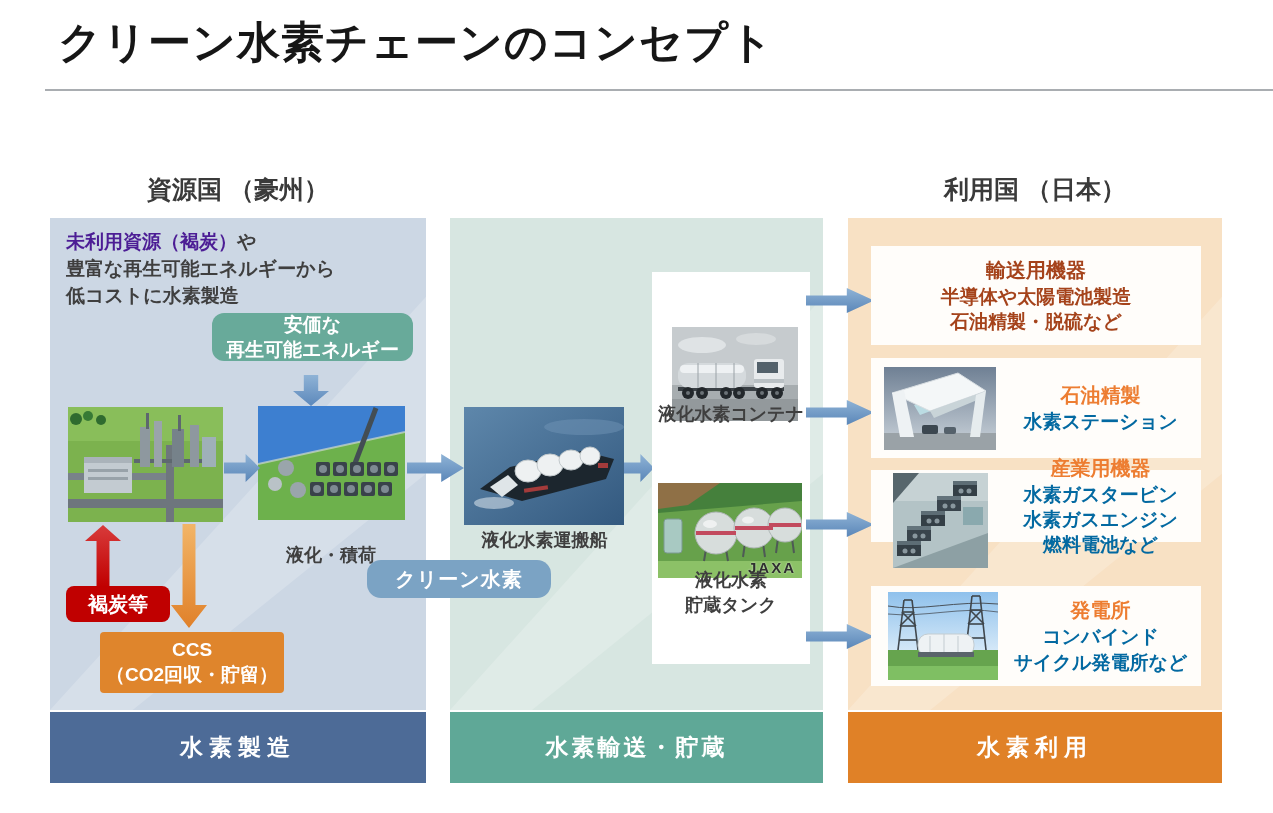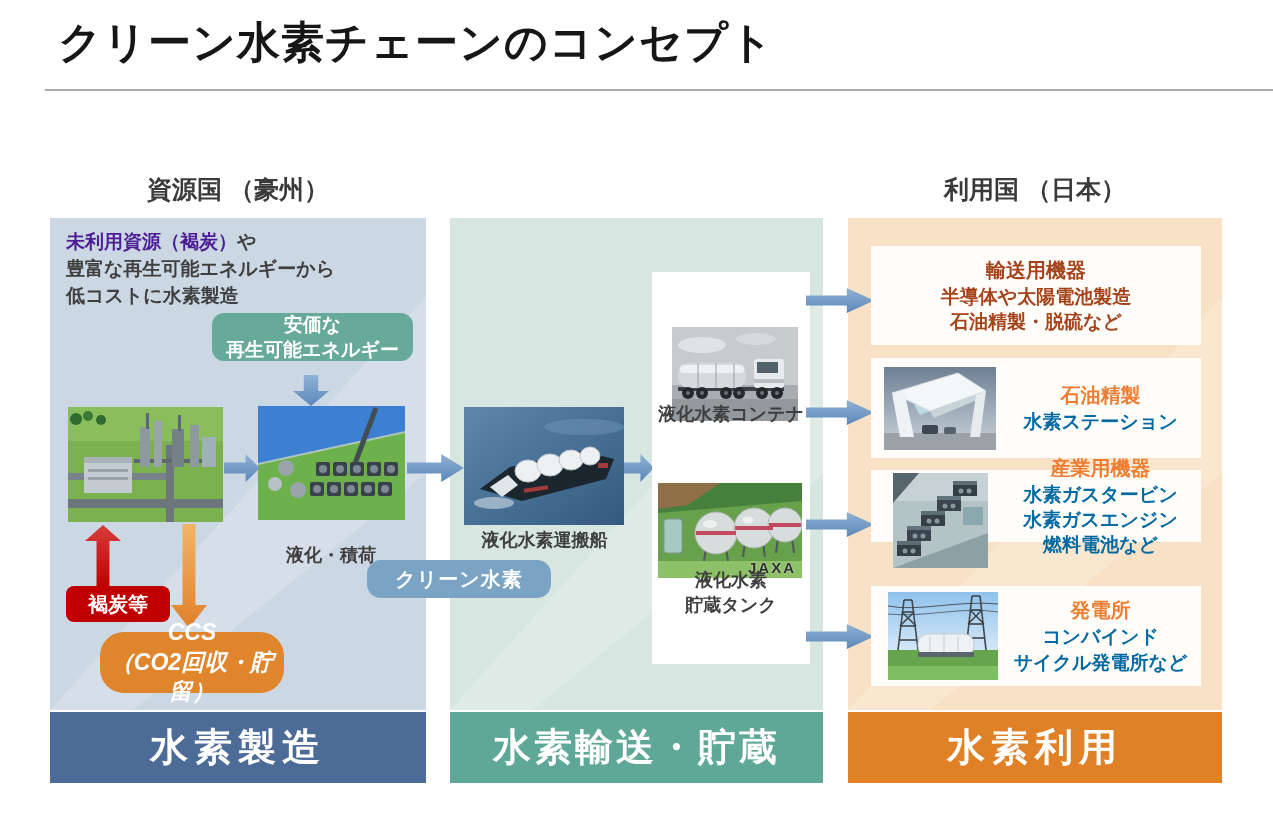--- a/index.html
+++ b/index.html
@@ -15,32 +15,32 @@
   .col-header{position:absolute;top:173px;font-size:25px;font-weight:bold;color:#3a3a3a;text-align:center;white-space:nowrap;}
   .col-header.left{left:50px;width:376px;}
   .col-header.right{left:848px;width:374px;}
   
   .panel{position:absolute;top:218px;height:492px;}
   .panel .sheen{position:absolute;inset:0;background:rgba(255,255,255,.20);clip-path:polygon(0 100%,100% 16%,100% 52%,22% 100%);pointer-events:none;}
   .panel.production{left:50px;width:376px;background:#ccd7e4;}
   .panel.transport{left:450px;width:373px;background:#d7e6e1;}
   .panel.usage{left:848px;width:374px;background:#f8e1c4;}
   
-  .bar{position:absolute;top:712px;height:71px;display:flex;align-items:center;justify-content:center;color:#fff;font-weight:bold;font-size:38px;letter-spacing:6px;white-space:nowrap;}
+  .bar{position:absolute;top:712px;height:71px;display:flex;align-items:center;justify-content:center;color:#fff;font-weight:bold;font-size:23px;letter-spacing:6px;white-space:nowrap;}
   .bar.production{left:50px;width:376px;background:#4d6b97;}
   .bar.transport{left:450px;width:373px;background:#5fa897;letter-spacing:3px;}
   .bar.usage{left:848px;width:374px;background:#e08127;}
   
   .note{position:absolute;left:66px;top:229px;font-size:19px;font-weight:bold;color:#3f3f3f;line-height:1.42;white-space:nowrap;}
   .note .red{color:#4c1d95;}
   .pill{position:absolute;display:flex;align-items:center;justify-content:center;flex-direction:column;color:#fff;font-weight:bold;text-align:center;}
   .renewable{left:212px;top:313px;width:201px;height:48px;background:#68aa9a;border-radius:12px;font-size:19px;line-height:1.32;}
   .cleanh2{left:338px;top:560px;width:184px;height:38px;background:#7ba3c4;border-radius:14px;font-size:20px;letter-spacing:1px;margin-left:29px;}
   .coal{left:66px;top:586px;width:104px;height:36px;background:#c00000;border-radius:8px;font-size:20px;}
-  .ccs{left:100px;top:632px;width:184px;height:61px;background:#df852c;border-radius:24px;font-size:23px;line-height:1.3;font-style:italic;}
+  .ccs{left:100px;top:632px;width:184px;height:61px;background:#df852c;border-radius:4px;font-size:19px;line-height:1.3;}
   
   .photo{position:absolute;overflow:hidden;}
   .photo svg{display:block;width:100%;height:100%;}
   .photo.plant{left:68px;top:407px;width:155px;height:115px;}
   .photo.liq{left:258px;top:406px;width:147px;height:114px;}
   .photo.ship{left:464px;top:407px;width:160px;height:118px;}
   .photo.truck{left:672px;top:327px;width:126px;height:94px;}
   .photo.tanks{left:658px;top:483px;width:144px;height:95px;}
   .photo.station{left:884px;top:367px;width:112px;height:83px;}
   .photo.machine{left:893px;top:473px;width:95px;height:95px;}

